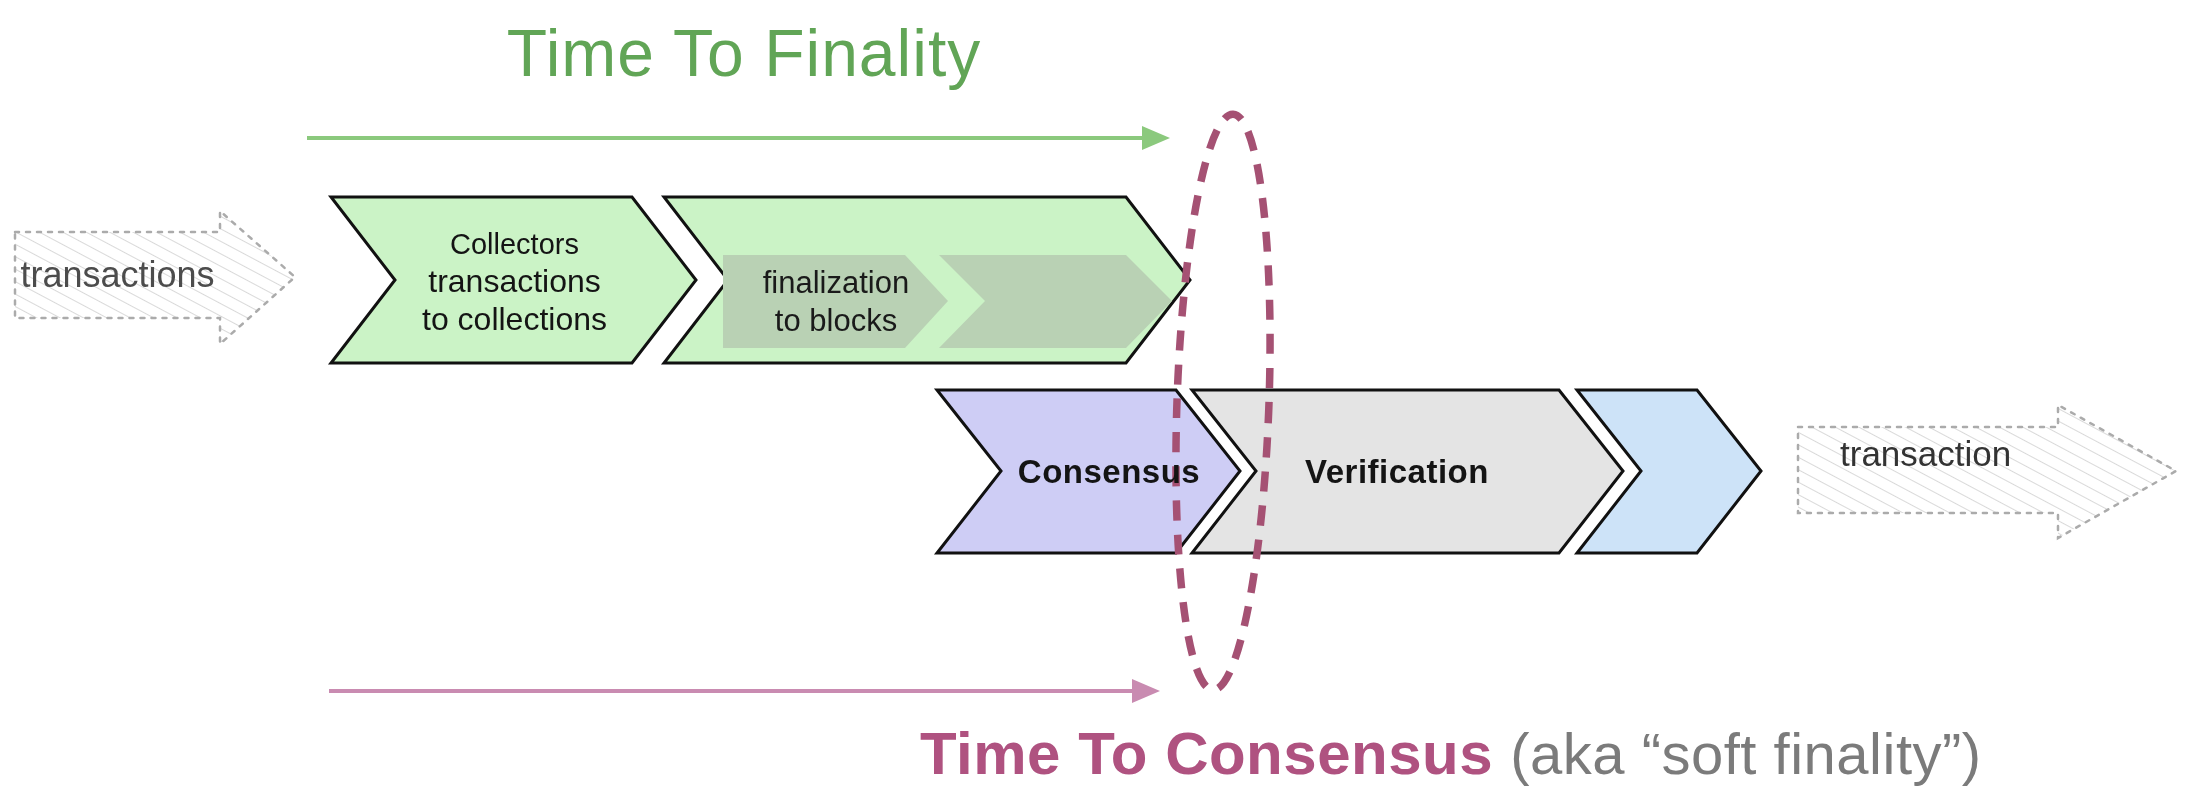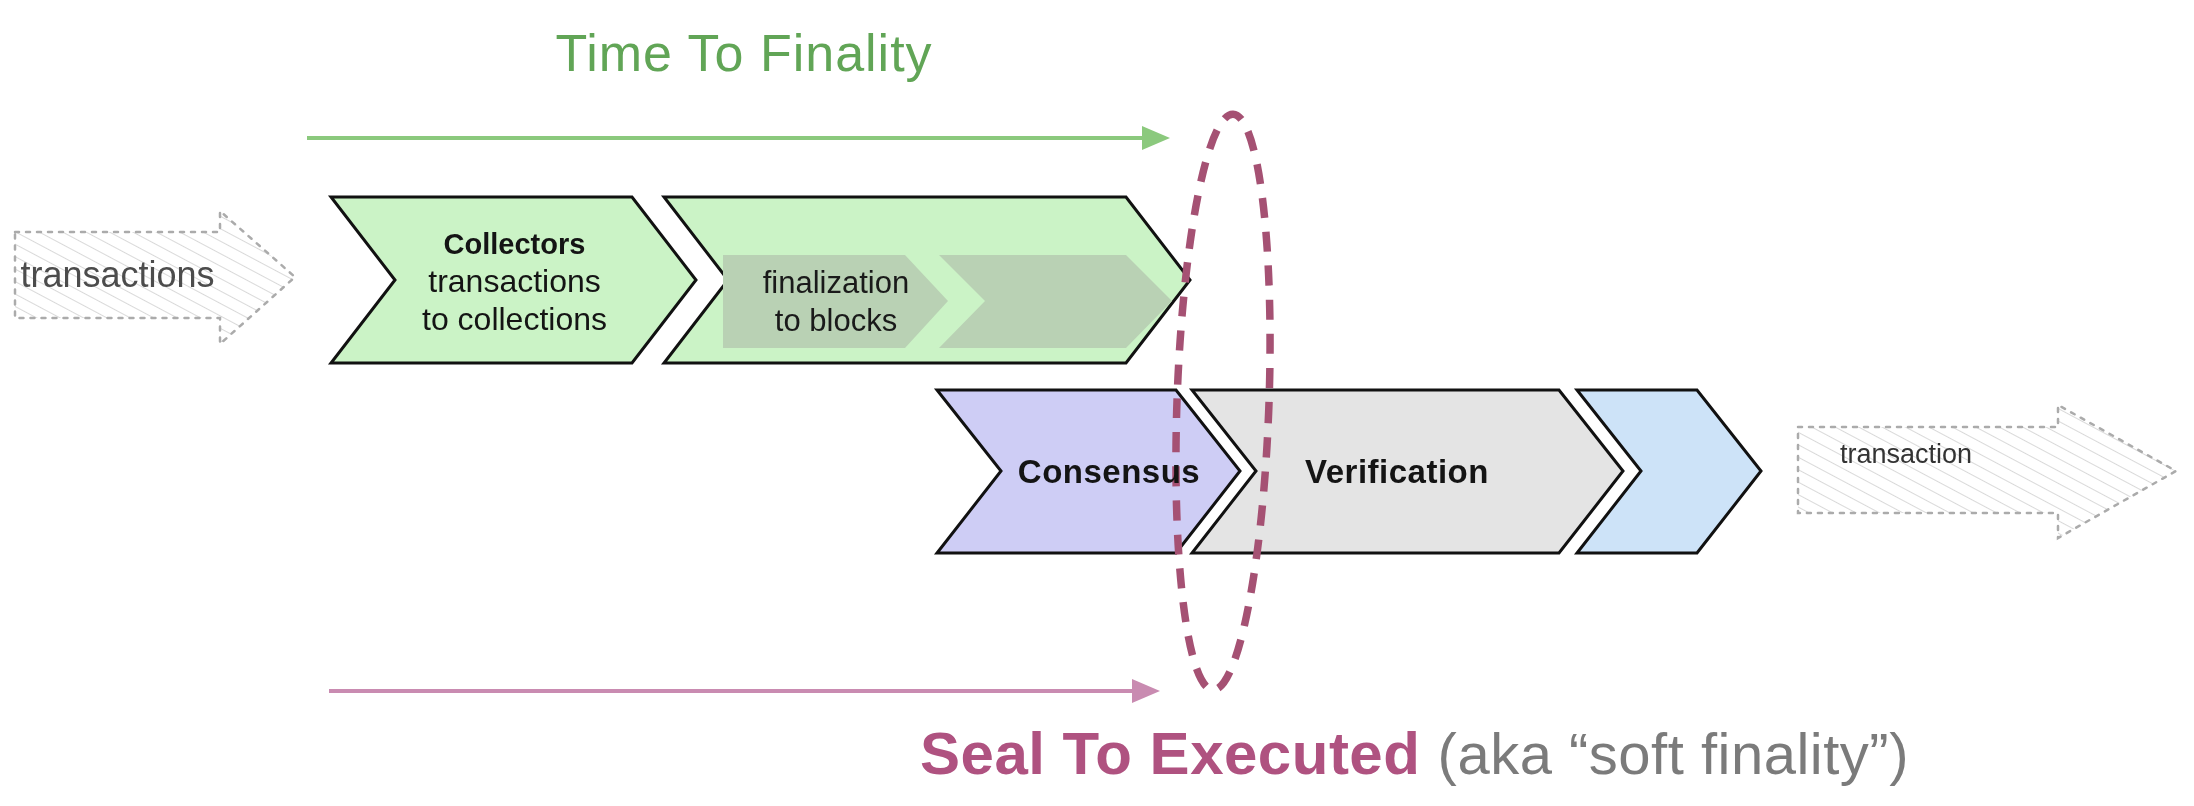--- a/index.html
+++ b/index.html
@@ -5,32 +5,32 @@
   html,body{margin:0;padding:0;background:#ffffff;}
   #canvas{
     position:relative;width:2194px;height:806px;background:#ffffff;overflow:hidden;
     font-family:"Liberation Sans", sans-serif;
   }
   #shapes{position:absolute;left:0;top:0;z-index:1;}
   .lbl{position:absolute;z-index:2;}
   .center-col{display:flex;flex-direction:column;align-items:center;justify-content:center;text-align:center;}
   .title-top{
     top:16px;left:744px;transform:translateX(-50%);
-    font-size:52px;line-height:74px;font-weight:500;letter-spacing:1px;
+    font-size:66px;line-height:74px;font-weight:500;letter-spacing:1px;
     color:#61a556;white-space:nowrap;
   }
   .title-bottom{
     top:720px;left:920px;font-size:60px;line-height:68px;white-space:nowrap;letter-spacing:0.5px;
   }
   .title-bottom .magenta{color:#af5280;font-weight:600;}
   .title-bottom .graynote{color:#7b7b7b;font-weight:400;font-size:58px;}
   .sketch-label{color:#4c4c4c;font-size:36px;line-height:42px;}
-  .output-label{color:#333333;font-size:27px;line-height:40px;text-align:left;}
+  .output-label{color:#333333;font-size:35px;line-height:40px;text-align:left;}
   .stage-text{color:#141414;}
-  .stage-title{font-weight:700;font-size:29px;line-height:36px;}
+  .stage-title{font-weight:400;font-size:29px;line-height:36px;}
   .stage-line{font-weight:400;font-size:32px;line-height:38px;}
   .stage-big{font-weight:700;font-size:33px;letter-spacing:0.5px;}
   .sub-line{font-weight:400;font-size:31px;line-height:38px;color:#1a1a1a;}
 </style>
 </head>
 <body>
 
 <div id="canvas">
 
   <svg id="shapes" width="2194" height="806" viewBox="0 0 2194 806">
@@ -89,17 +89,17 @@
   <div class="lbl stage-text stage-big center-col" style="left:1003px;top:390px;width:212px;height:163px;">Consensus</div>
 
   <div class="lbl stage-text stage-big center-col" style="left:1277px;top:390px;width:240px;height:163px;">Verification</div>
 
 
   <div class="lbl output-label" style="left:1840px;top:434px;width:240px;">
     <div>transaction</div>
   </div>
 
   <div class="lbl title-bottom">
-    <span class="magenta">Seal To Executed</span>
+    <span class="magenta">Time To Consensus</span>
     <span class="graynote">(aka “soft finality”)</span>
   </div>
 
 </div>
 
 </body></html>

